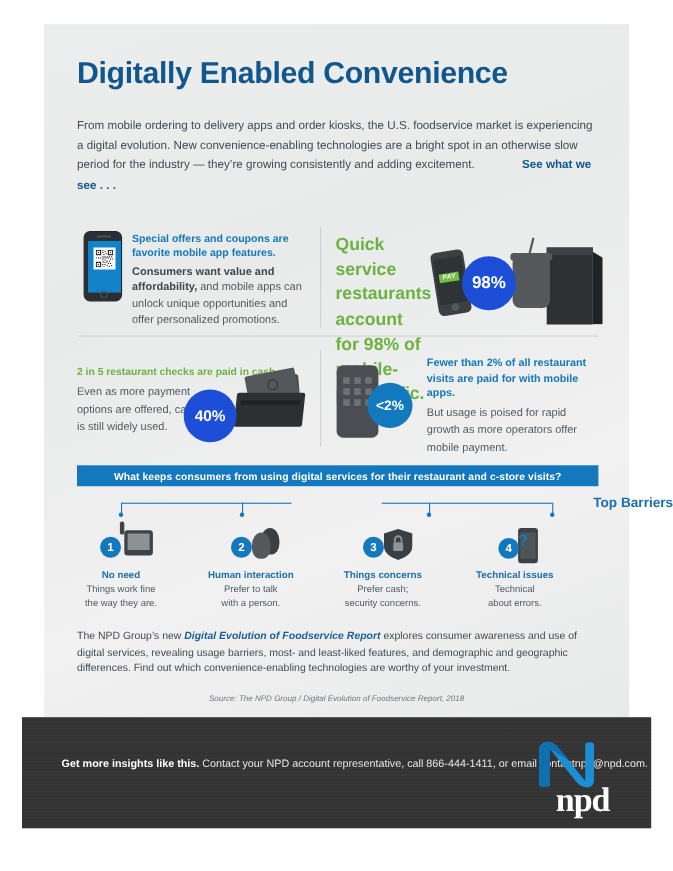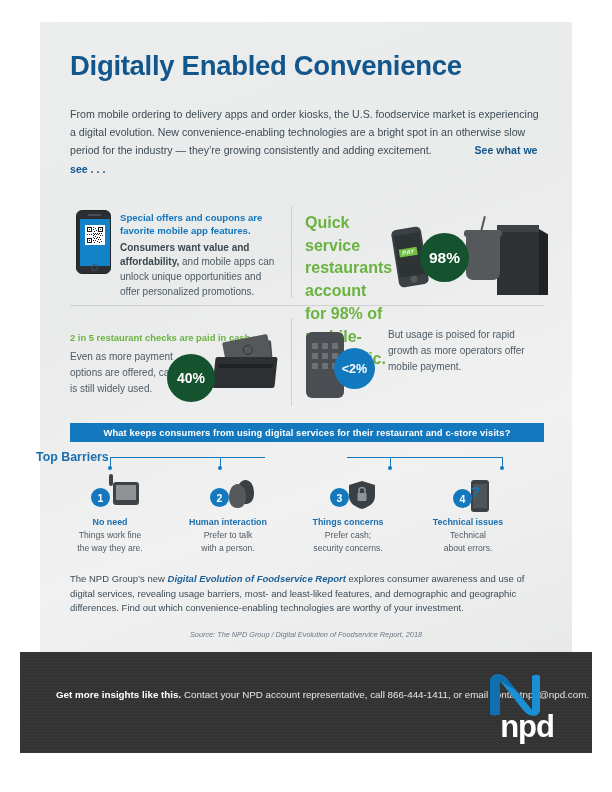--- a/index.html
+++ b/index.html
@@ -62,21 +62,21 @@
   .cell-body { font-size: 10px; line-height: 1.48; color: #4d5a64; }
   .cell-body b { color: #3b4850; font-weight: bold; }
 
   
   .badge {
     position: absolute;
     border-radius: 50%;
     display: flex; align-items: center; justify-content: center;
     color: #ffffff; font-weight: bold;
   }
-  .badge.green { background: #14532d; }
+  .badge.green { background: #1d4ed8; }
   .badge.blue  { background: #1379bf; }
 
   
   .phone-blue {
     position: absolute;
     width: 35px; height: 64px;
     background: #2b2f33;
     border-radius: 6px;
     border: 1px solid #22262a;
   }
@@ -203,21 +203,21 @@
     background: #1378bd;
     color: #ffffff;
     font-size: 9.4px; font-weight: bold;
     display: flex; align-items: center; justify-content: center;
     letter-spacing: .1px;
   }
 
   
   .tb-label {
     position: absolute; left: 0; right: 0; top: 450px;
-    text-align: left;
+    text-align: right;
     font-size: 12.4px; font-weight: bold; color: #1b6fae; padding-left: 36px;
   }
   .tb-line {
     position: absolute; height: 1px; background: #1378bd;
   }
   .tb-tick {
     position: absolute; width: 1px; height: 10px; background: #1378bd;
   }
   .tb-dot {
     position: absolute; width: 4px; height: 4px; border-radius: 50%;
@@ -300,21 +300,21 @@
       repeating-linear-gradient(0deg, rgba(255,255,255,.022) 0 1px, rgba(0,0,0,0) 1px 3px),
       #333333;
   }
   .footer-text {
     position: absolute; left: 36px; top: 35px;
     font-size: 9.8px; line-height: 1.6; color: #e6e6e6;
   }
   .footer-text b { font-weight: bold; color: #ffffff; }
   .logo {
     position: absolute; right: 38px; top: 18px;
-    width: 80px; height: 70px;
+    width: 80px; height: 70px; font-family: Liberation Serif, serif;
   }
   .logo .word {
     position: absolute; left: 0; bottom: -2px;
     width: 80px; text-align: right;
     font-size: 31px; font-weight: bold; color: #ffffff;
     letter-spacing: -1px; line-height: 1;
   }
 </style>
 </head>
 <body>
@@ -435,20 +435,21 @@
         <i></i>
         <i></i>
         <i></i>
         <i></i>
         <i></i>
     </div>
   </div>
   <div class="badge blue" style="left:334px; top:348px; width:41px; height:41px; font-size:12.5px;">&lt;2%</div>
 
   <div class="row" style="left:388px; top:324px; width:150px;">
+    <div class="cell-title blue" style="font-size:9.8px; line-height:1.38;">Fewer than 2% of all restaurant visits are paid for with mobile apps.</div>
     <div class="cell-body" style="margin-top:3px; line-height:1.6;">But usage is poised for rapid growth as more operators offer mobile payment.</div>
   </div>
 
   <div class="banner">What keeps consumers from using digital services for their restaurant and c-store visits?</div>
 
   <div class="tb-label">Top Barriers</div>
   <div class="tb-line" style="left:110px; top:457px; width:155px;"></div>
   <div class="tb-line" style="left:347px; top:457px; width:155px;"></div>
   <div class="tb-tick" style="left:110px; top:457px;"></div>
   <div class="tb-tick" style="left:220px; top:457px;"></div>

